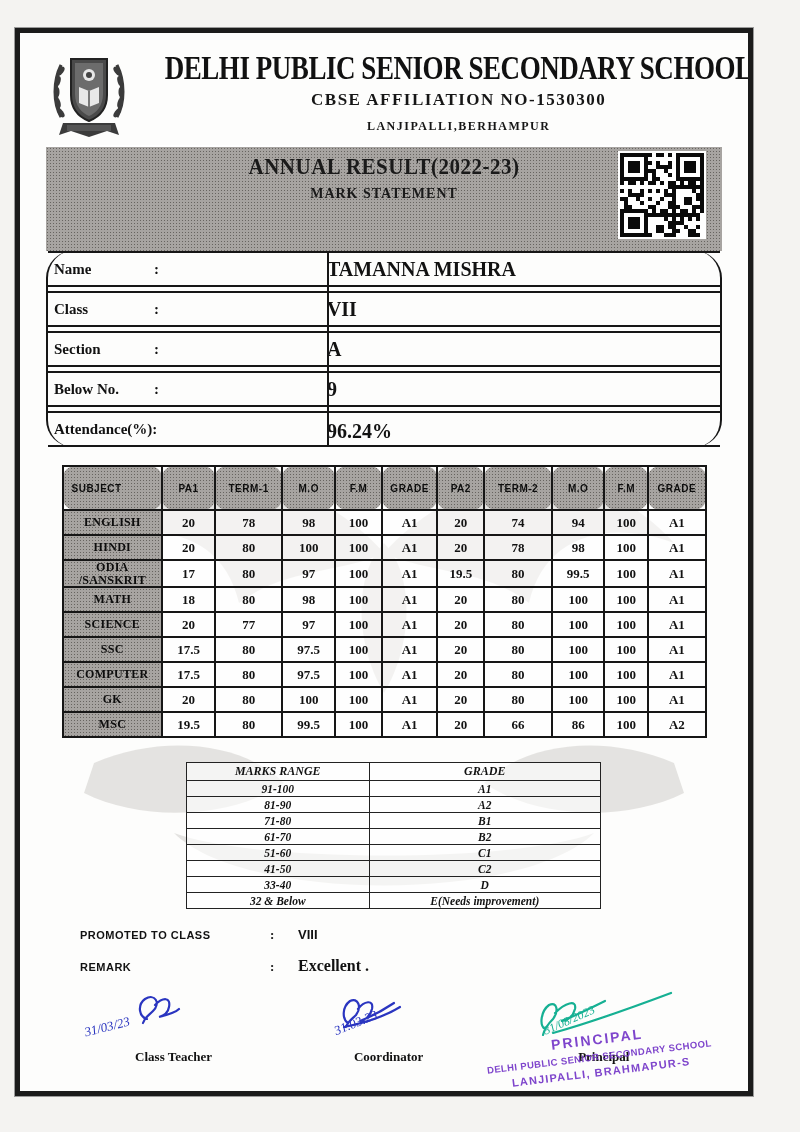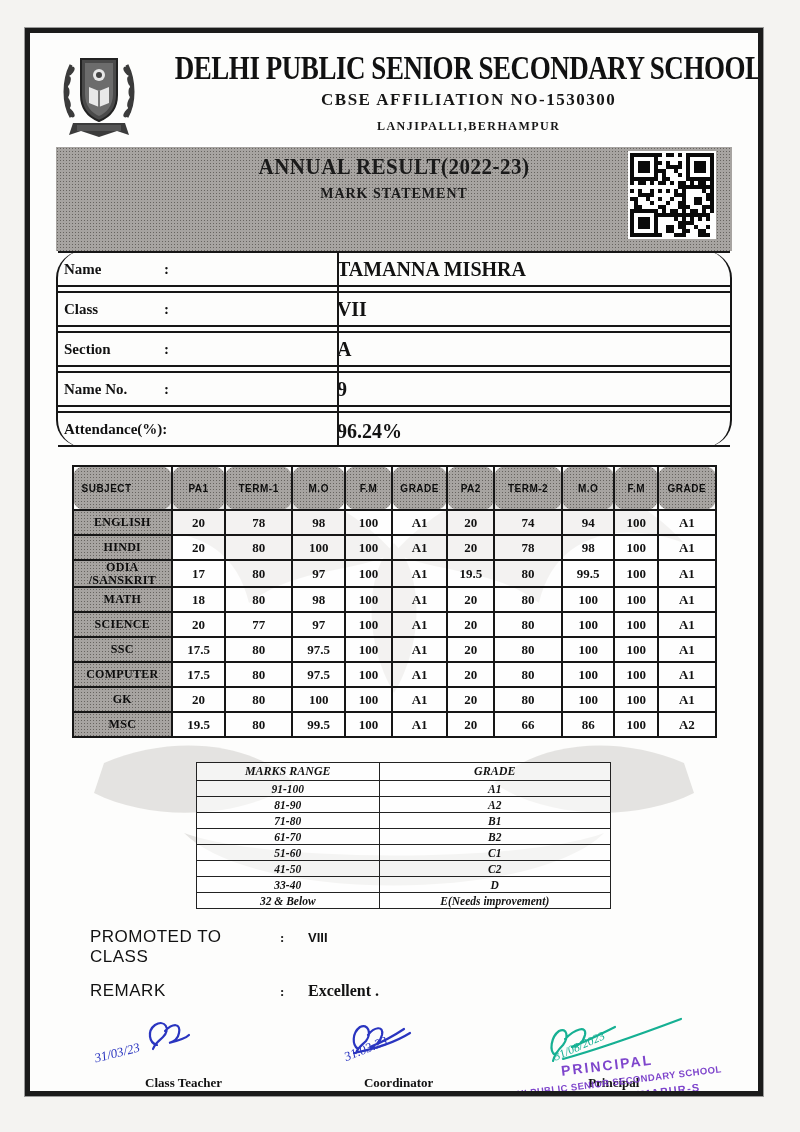--- a/index.html
+++ b/index.html
@@ -5,21 +5,21 @@
   * { margin:0; padding:0; box-sizing:border-box; }
   html,body { width:800px; height:1132px; }
   body {
     background:#f4f3f1;
     font-family:"Liberation Serif", serif;
     color:#121212;
     position:relative;
     overflow:hidden;
   }
   .frame {
-    position:absolute; left:25px; top:28px;
+    position:absolute; left:15px; top:28px;
     width:738px; height:1068px;
     border:5px solid #1b1b1b;
     outline:1px solid #9a9a9a;
     background:#fdfdfc;
     padding:10px 26px 12px 26px;
     overflow:hidden;
   }
   .watermark { position:absolute; left:0; top:400px; width:100%; z-index:0; opacity:0.5; pointer-events:none; }
   .wm-svg { display:block; margin:0 auto; }
   .content { position:relative; z-index:1; }
@@ -73,21 +73,21 @@
 
   
   .grade-table { width:415px; margin:24px auto 0 140px; border-collapse:collapse; position:relative; z-index:1; background:rgba(255,255,255,0.6); }
   .grade-table th, .grade-table td { border:1.5px solid #222; text-align:center; font-weight:bold;font-style:italic; }
   .grade-table th { font-size:12px; height:18px; }
   .grade-table td { font-size:11.5px; height:16px; }
 
   
   .result-block { margin:18px 0 0 34px; }
   .result-row { display:flex; align-items:baseline; margin-bottom:14px; }
-  .result-label { width:190px; font-weight:normal; font-size:17px; letter-spacing:0.5px; font-family:"Liberation Sans",sans-serif; }
+  .result-label { width:190px; font-weight:bold; font-size:11px; letter-spacing:0.5px; font-family:"Liberation Sans",sans-serif; }
   .result-sep { width:28px; font-weight:bold; font-size:13px; }
   .result-value { font-weight:bold; font-size:13px; font-family:"Liberation Sans",sans-serif; }
   .result-row.remark .result-value { font-size:16px; font-family:"Liberation Serif",serif; }
 
   
   .signatures { display:flex; margin:6px 10px 0 20px; position:relative; height:118px; }
   .sig-block { width:33.3%; position:relative; text-align:center; }
   .sig-art { height:58px; position:relative; }
   .sig-date { position:absolute; font-size:13px; font-style:italic; white-space:nowrap; }
   .sig-label { font-weight:bold; font-size:13px; margin-top:2px; }
@@ -626,21 +626,21 @@
         </div>
         <div class="info-row">
           <div class="info-label-cell">
             <span class="lbl">Section</span>
             <span>:</span>
           </div>
           <div class="info-value-cell">A</div>
         </div>
         <div class="info-row">
           <div class="info-label-cell">
-            <span class="lbl">Name No.</span>
+            <span class="lbl">Below No.</span>
             <span>:</span>
           </div>
           <div class="info-value-cell">9</div>
         </div>
         <div class="info-row low">
           <div class="info-label-cell">
             <span class="lbl">Attendance(%):</span>
             <span></span>
           </div>
           <div class="info-value-cell">96.24%</div>

